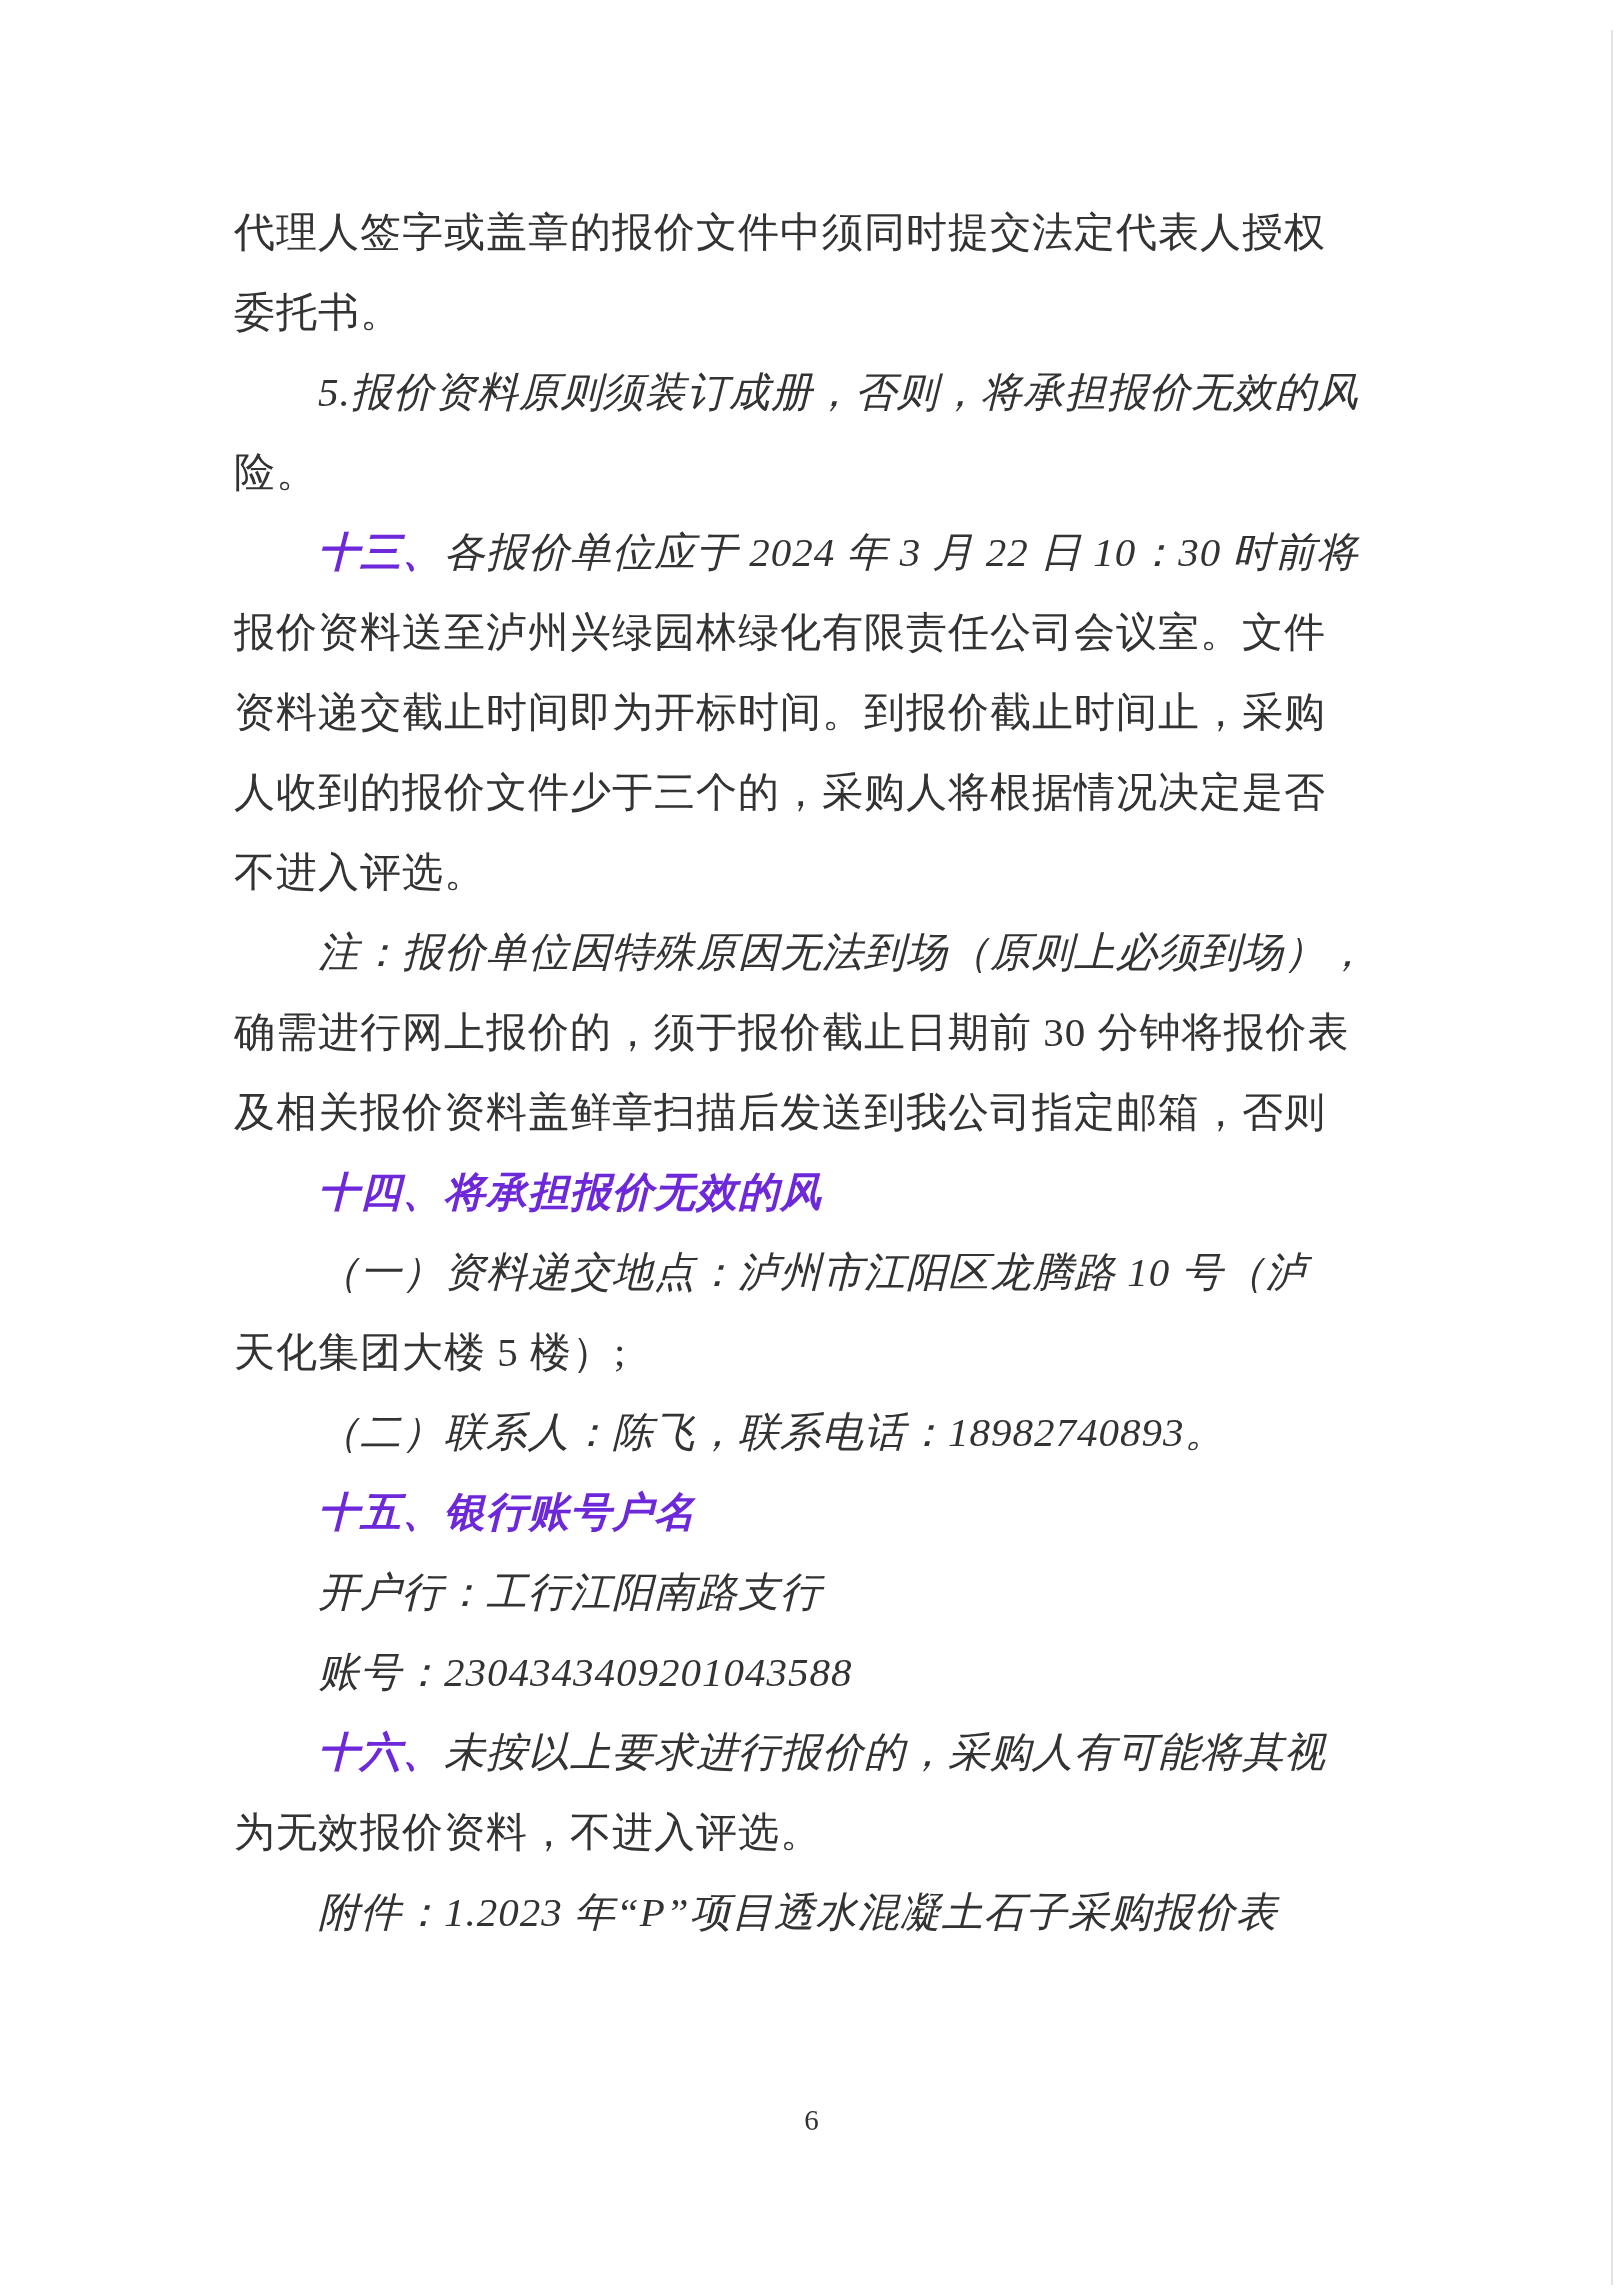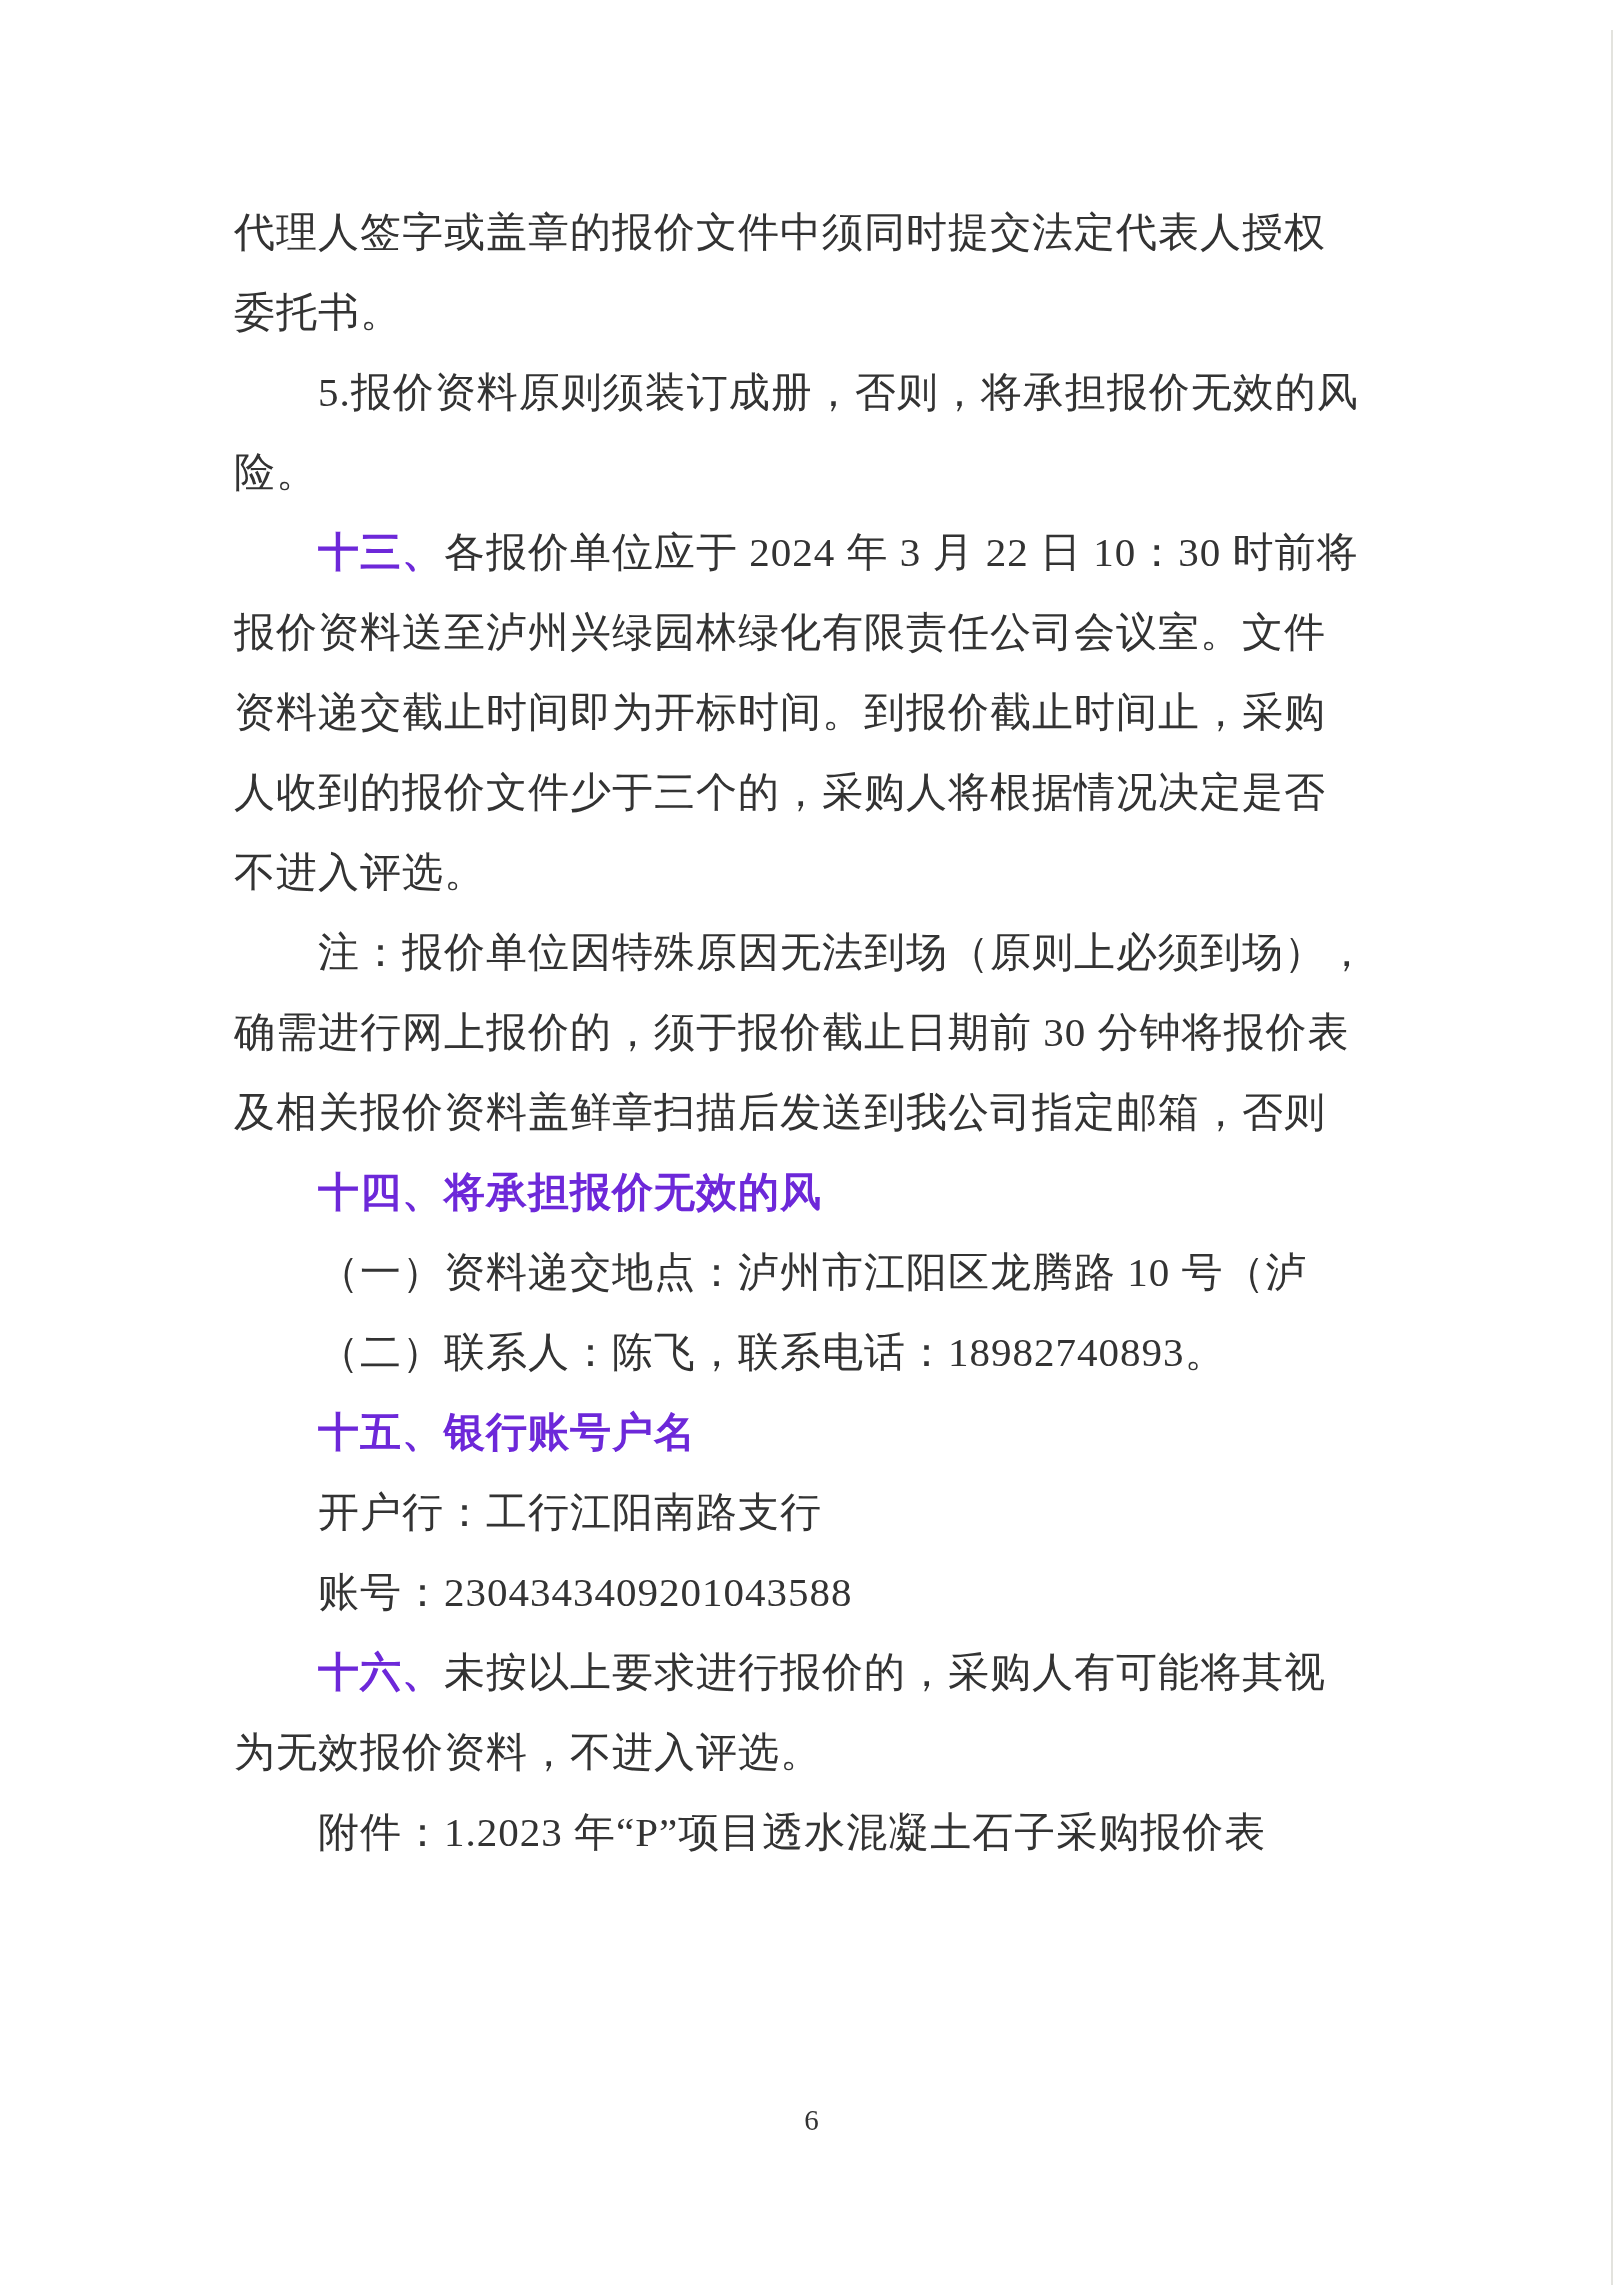--- a/index.html
+++ b/index.html
@@ -35,20 +35,21 @@
     letter-spacing: 1px;
     white-space: nowrap;
   }
   .ln {
     margin: 0;
     padding: 0;
     height: 80px;
   }
   .ind {
     text-indent: 84px;
+    font-style: italic;
   }
   .bold, .lead {
     font-weight: 700;
     color: #6d28d9;
     font-family: "Liberation Sans", "DejaVu Sans", sans-serif;
   }
   .page-number {
     position: absolute;
     left: 0;
     right: 0;
@@ -78,20 +79,21 @@
     <p class="ln"><span>资料递交截止时间即为开标时间。到报价截止时间止，采购</span></p>
     <p class="ln"><span>人收到的报价文件少于三个的，采购人将根据情况决定是否</span></p>
     <p class="ln"><span>不进入评选。</span></p>
 
     <p class="ln ind"><span>注：报价单位因特殊原因无法到场（原则上必须到场），</span></p>
     <p class="ln"><span>确需进行网上报价的，须于报价截止日期前 30 分钟将报价表</span></p>
     <p class="ln"><span>及相关报价资料盖鲜章扫描后发送到我公司指定邮箱，否则</span></p>
 
     <p class="ln ind bold"><span>十四、将承担报价无效的风</span></p>
     <p class="ln ind"><span>（一）资料递交地点：泸州市江阳区龙腾路 10 号（泸</span></p>
+    <p class="ln"><span>天化集团大楼 5 楼）;</span></p>
     <p class="ln ind"><span>（二）联系人：陈飞，联系电话：18982740893。</span></p>
 
     <p class="ln ind bold"><span>十五、银行账号户名</span></p>
     <p class="ln ind"><span>开户行：工行江阳南路支行</span></p>
     <p class="ln ind"><span>账号：2304343409201043588</span></p>
 
     <p class="ln ind"><span class="lead">十六、</span><span>未按以上要求进行报价的，采购人有可能将其视</span></p>
     <p class="ln"><span>为无效报价资料，不进入评选。</span></p>
 
     <p class="ln ind"><span>附件：1.2023 年“P”项目透水混凝土石子采购报价表</span></p>

